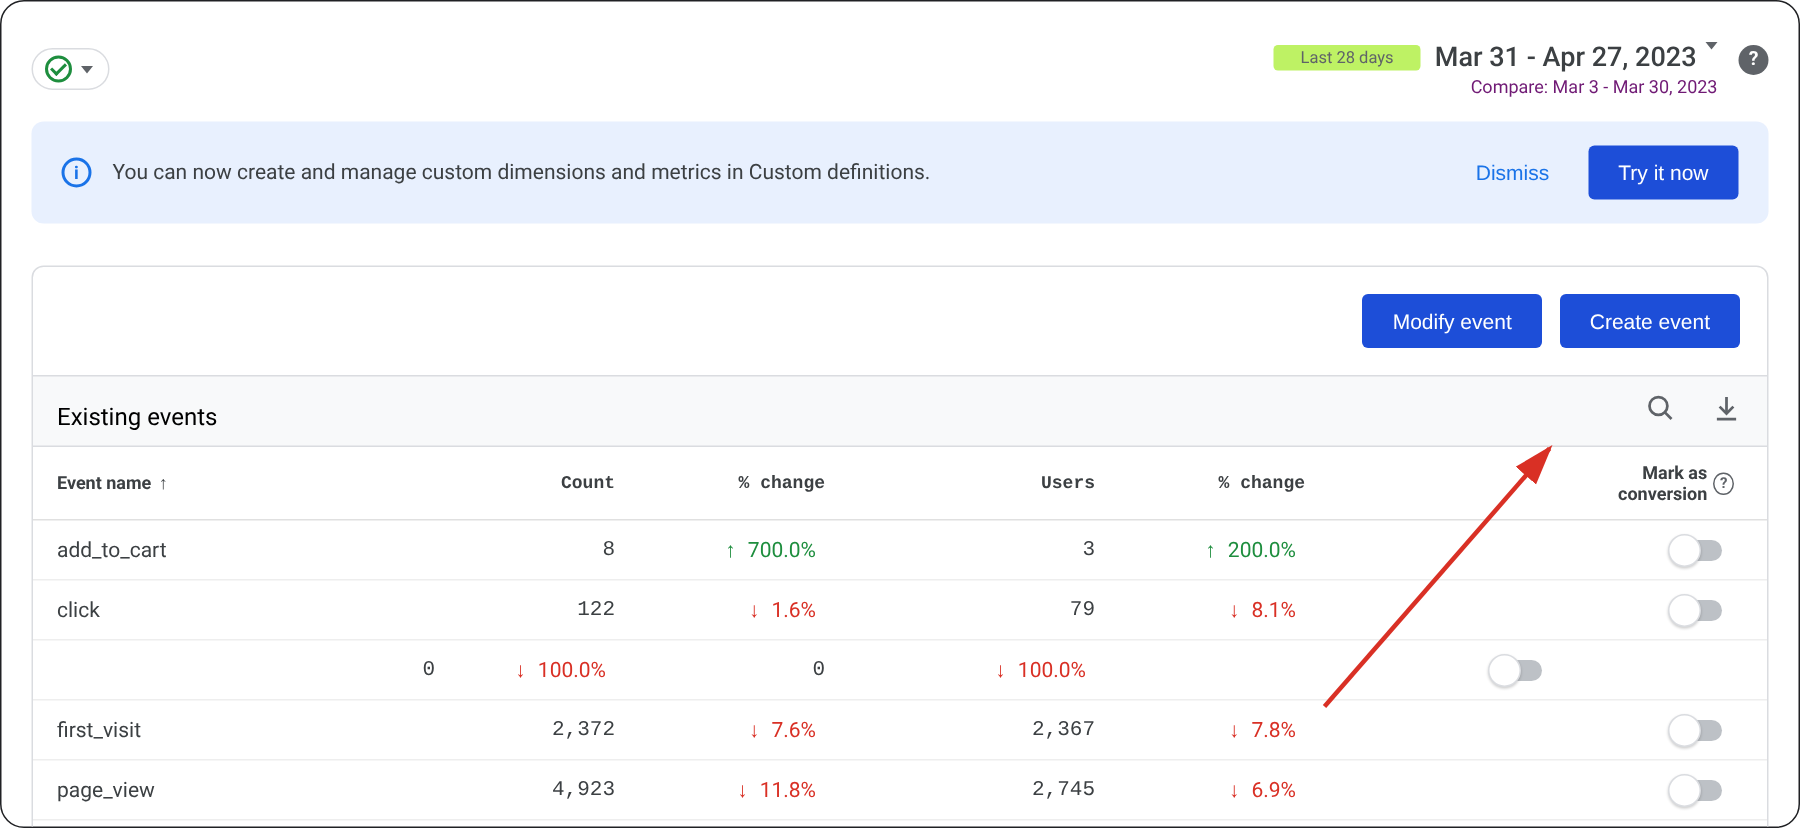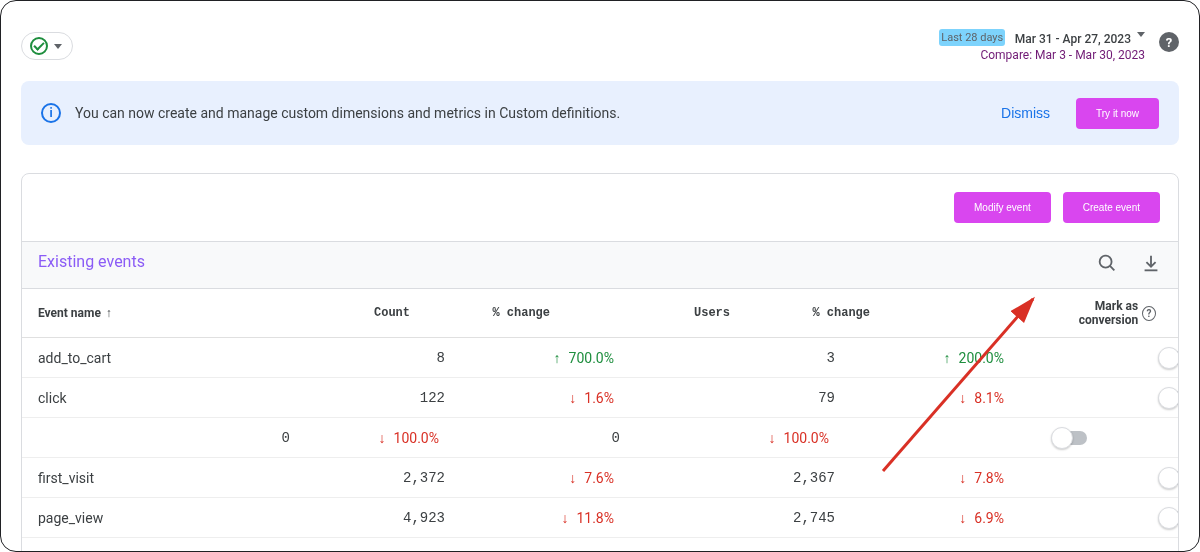--- a/index.html
+++ b/index.html
@@ -58,29 +58,29 @@
   .caret-down {
     width: 0; height: 0;
     border-left: 4px solid transparent;
     border-right: 4px solid transparent;
     border-top: 5px solid #5f6368;
   }
   .date-block { display:flex; align-items:flex-start; gap:14px; }
   .date-lines { text-align: right; }
   .badge-28 {
     font-size: 11px;
-    background: #7dd3fc;
+    background: #bef264;
     color: #5f6368;
-    padding: 2px 2px;
+    padding: 2px 18px;
     border-radius: 3px;
     margin-right: 6px;
     vertical-align: 2px;
   }
   .date-main {
-    font-size: 12px;
+    font-size: 18px;
     font-weight: 500;
     color: #3c4043;
     display: inline-flex;
     gap: 6px;
   }
   .date-compare {
     font-size: 12px;
     color: #701a75;
     margin-top: 2px;
   }
@@ -129,52 +129,52 @@
   .link-btn {
     color: #1a73e8;
     font-weight: 500;
     padding: 8px 12px;
     background: transparent;
     border: none;
     cursor: pointer;
     font-size: 14px;
   }
   .btn-primary {
-    background: #d946ef;
+    background: #1d4ed8;
     color: #fff;
     border: none;
     border-radius: 4px;
     padding: 10px 20px;
-    font-size: 10px;
+    font-size: 14px;
     font-weight: 500;
     cursor: pointer;
   }
   
   .card {
     border: 1px solid #dadce0;
     border-radius: 8px;
     margin-top: 28px;
     overflow: hidden;
   }
   .card-actions {
     display: flex;
     justify-content: flex-end;
     gap: 12px;
     padding: 18px 18px;
   }
   .section-header {
     display: flex;
-    align-items: flex-start;
+    align-items: flex-end;
     justify-content: space-between;
     background: #f8f9fa;
     border-top: 1px solid #dadce0;
     border-bottom: 1px solid #dadce0;
     padding: 10px 16px;
     font-size: 16px;
-    color: #8b5cf6;
+    color: #000000;
   }
   .section-header .tools { display:flex; gap:22px; color:#5f6368; }
   .tools svg { width:22px; height:22px; }
   
   .thead, .trow {
     display: grid;
     grid-template-columns: 260px 120px 140px 180px 140px 1fr 120px;
     align-items: center;
     padding: 10px 16px;
   }
@@ -183,21 +183,20 @@
     font-weight: 700;
     color: #3c4043;
     border-bottom: 1px solid #e0e0e0;
   }
   .thead .sort-arrow { font-size:12px; margin-left:2px;}
   .trow {
     font-size: 14px;
     color: #3c4043;
     border-bottom: 1px solid #eee;
     height: 40px;
-    gap: 35px;
   }
   .num { text-align: right; padding-right: 8px; font-family: Liberation Mono, monospace;}
   .pct { display:flex; align-items:center; justify-content:flex-end; gap:8px; padding-right:14px;}
   .up { color:#1e8e3e; }
   .down { color:#d93025; }
   .arrow-up, .arrow-down { font-size:14px; font-weight:700; }
   .mark-col { text-align:right; padding-right:6px; display:flex; justify-content:flex-end; align-items:center;}
   
   .toggle {
     width: 34px; height: 14px;

